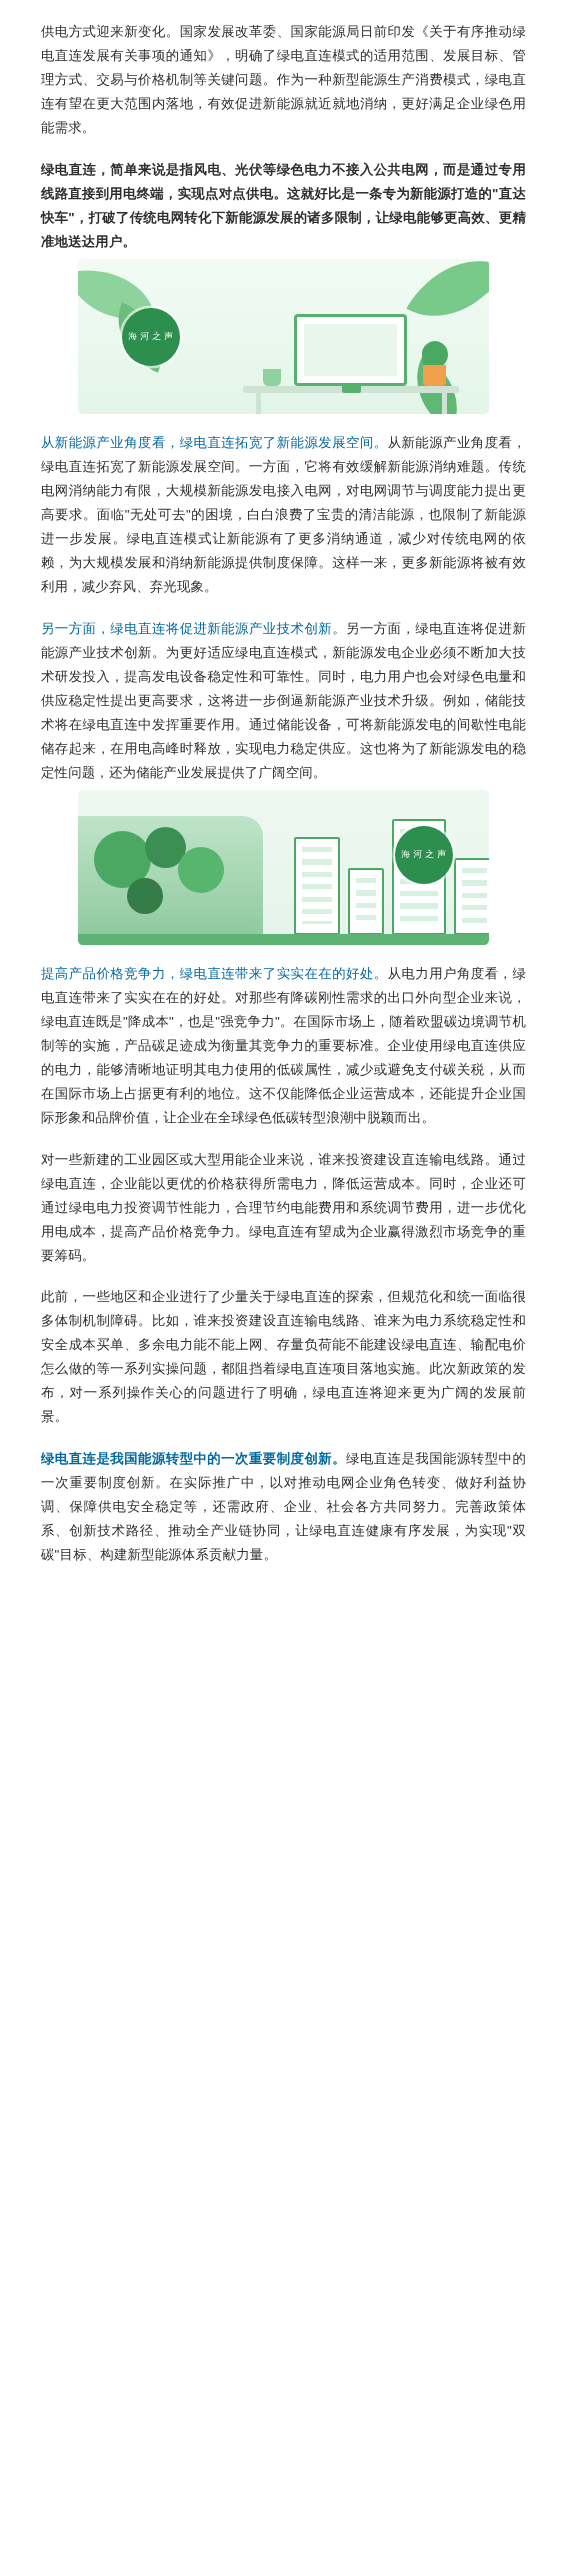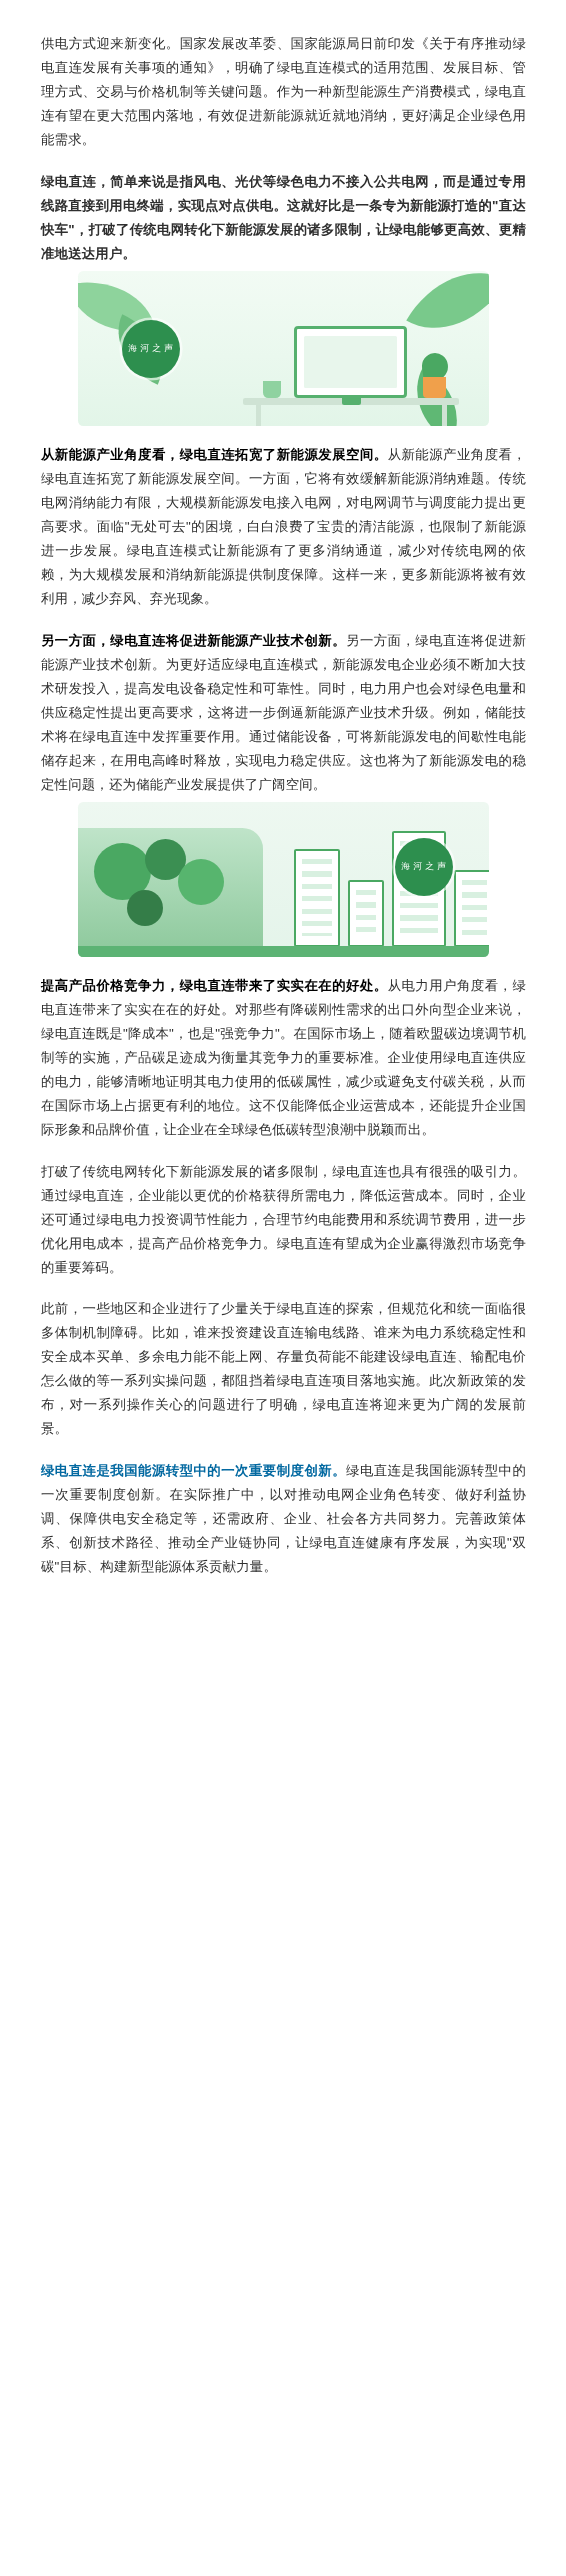--- a/index.html
+++ b/index.html
@@ -7,21 +7,21 @@
     padding: 0;
     background: #ffffff;
   }
   body {
     width: 567px;
     font-family: "Liberation Sans", sans-serif;
     color: #2b2b2b;
   }
   .page {
     width: 567px;
-    margin: 16px auto;
+    margin: 4px auto;
     padding: 16px;
     box-sizing: border-box;
   }
   .article {
     padding: 0 25px;
     box-sizing: border-box;
   }
   p.para {
     font-size: 13.4px;
     line-height: 24px;
@@ -31,22 +31,22 @@
     color: #2f2f2f;
   }
   p.para:last-child {
     margin-bottom: 0;
   }
   .green {
     color: #0369a1;
     font-weight: bold;
   }
   .bold {
-    font-weight: bold;
-    color: #000000;
+    font-weight: normal;
+    color: #0369a1;
   }
   
   .illus {
     position: relative;
     width: 411px;
     margin: 5.2px auto 17.5px auto;
     border-radius: 5.2px;
     overflow: hidden;
   }
   .illus-1 {
@@ -283,21 +283,21 @@
     <div class="blade bl2"></div>
     <div class="blade bl3"></div>
     <div class="windmill-hub"></div>
     <div class="ground"></div>
     <div class="badge right">海 河 之 声</div>
   </div>
 
   <div class="article">
     <p class="para"><span class="bold">提高产品价格竞争力，绿电直连带来了实实在在的好处。</span><span>从电力用户角度看，绿电直连带来了实实在在的好处。对那些有降碳刚性需求的出口外向型企业来说，绿电直连既是"降成本"，也是"强竞争力"。在国际市场上，随着欧盟碳边境调节机制等的实施，产品碳足迹成为衡量其竞争力的重要标准。企业使用绿电直连供应的电力，能够清晰地证明其电力使用的低碳属性，减少或避免支付碳关税，从而在国际市场上占据更有利的地位。这不仅能降低企业运营成本，还能提升企业国际形象和品牌价值，让企业在全球绿色低碳转型浪潮中脱颖而出。</span></p>
 
-    <p class="para">打破了传统电网转化下新能源发展的诸多限制，绿电直连也具有很强的吸引力。通过绿电直连，企业能以更优的价格获得所需电力，降低运营成本。同时，企业还可通过绿电电力投资调节性能力，合理节约电能费用和系统调节费用，进一步优化用电成本，提高产品价格竞争力。绿电直连有望成为企业赢得激烈市场竞争的重要筹码。</p>
+    <p class="para">对一些新建的工业园区或大型用能企业来说，谁来投资建设直连输电线路。通过绿电直连，企业能以更优的价格获得所需电力，降低运营成本。同时，企业还可通过绿电电力投资调节性能力，合理节约电能费用和系统调节费用，进一步优化用电成本，提高产品价格竞争力。绿电直连有望成为企业赢得激烈市场竞争的重要筹码。</p>
 
     <p class="para">此前，一些地区和企业进行了少量关于绿电直连的探索，但规范化和统一面临很多体制机制障碍。比如，谁来投资建设直连输电线路、谁来为电力系统稳定性和安全成本买单、多余电力能不能上网、存量负荷能不能建设绿电直连、输配电价怎么做的等一系列实操问题，都阻挡着绿电直连项目落地实施。此次新政策的发布，对一系列操作关心的问题进行了明确，绿电直连将迎来更为广阔的发展前景。</p>
 
     <p class="para"><span class="green">绿电直连是我国能源转型中的一次重要制度创新。</span><span>绿电直连是我国能源转型中的一次重要制度创新。在实际推广中，以对推动电网企业角色转变、做好利益协调、保障供电安全稳定等，还需政府、企业、社会各方共同努力。完善政策体系、创新技术路径、推动全产业链协同，让绿电直连健康有序发展，为实现"双碳"目标、构建新型能源体系贡献力量。</span></p>
   </div>
 
 </div>
 
 
 </body></html>

